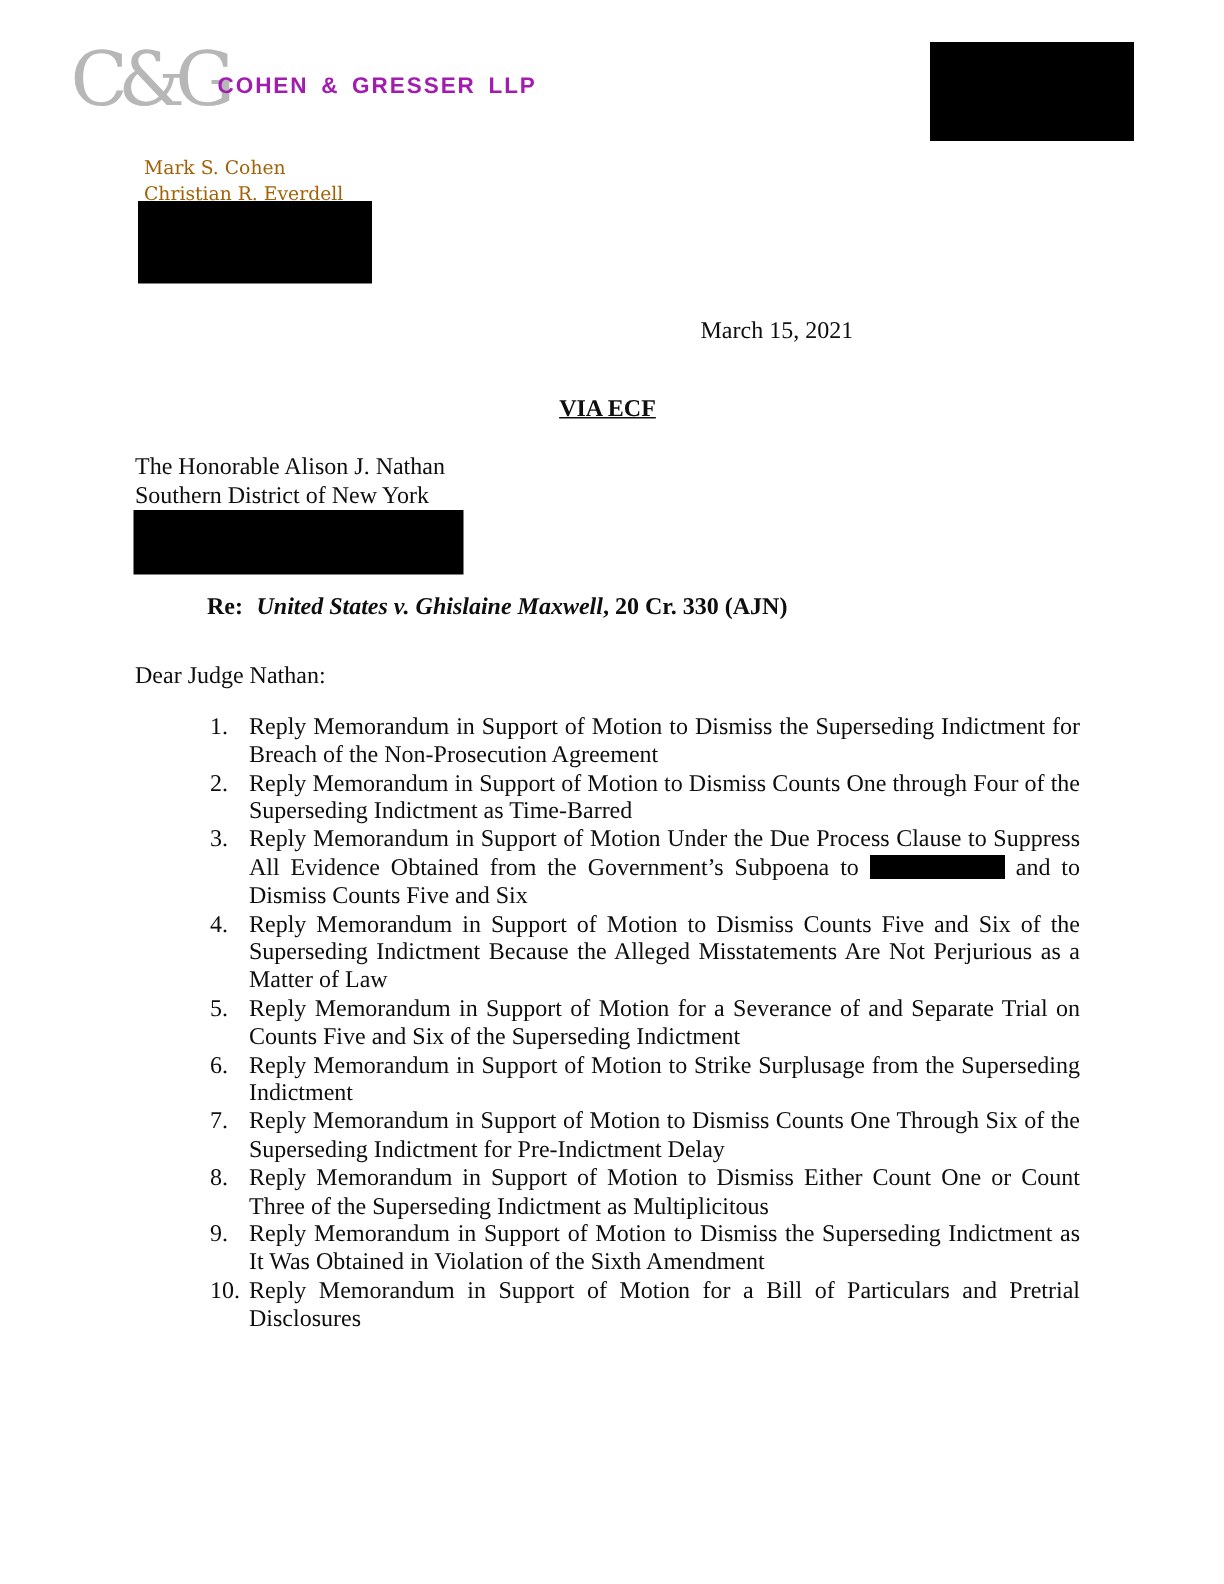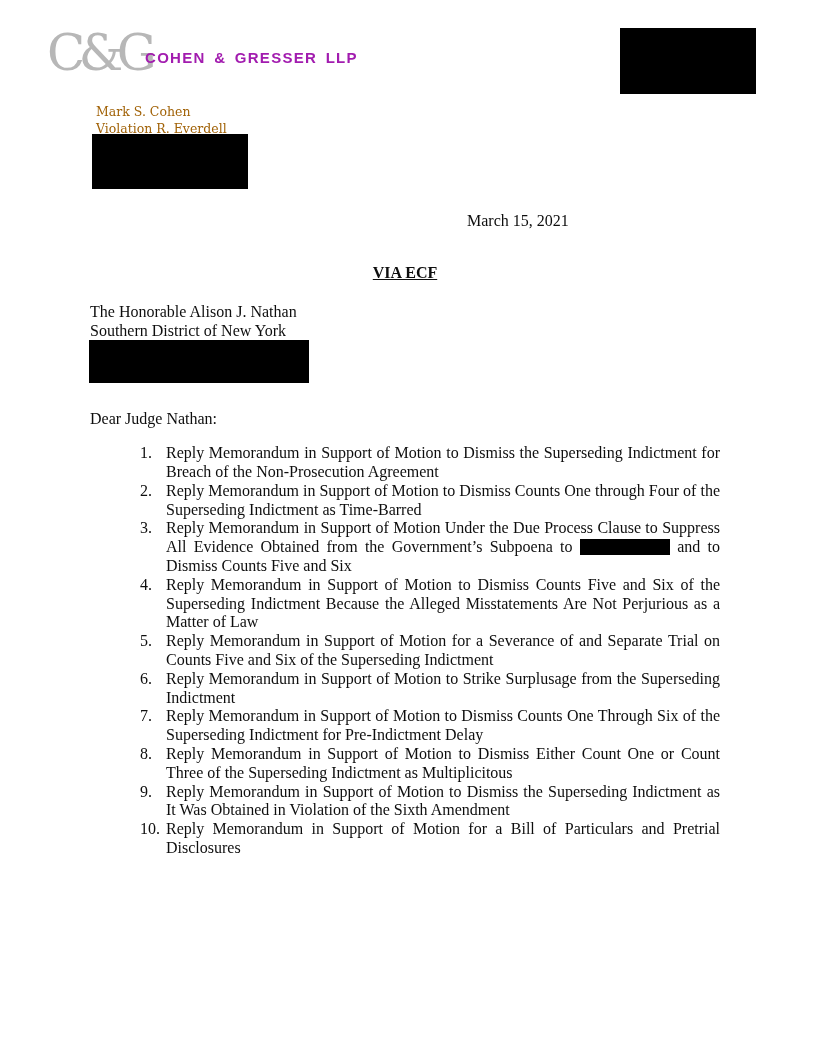--- a/index.html
+++ b/index.html
@@ -123,35 +123,38 @@
 <body>
 
 <div class="page">
 
   <div class="logo">C&amp;G</div>
   <div class="firm-name">COHEN &amp; GRESSER LLP</div>
   <div class="redaction redaction-top-right"></div>
 
   <div class="attorneys">
     <div>Mark S. Cohen</div>
-    <div>Violation R. Everdell</div>
+    <div>Christian R. Everdell</div>
   </div>
   <div class="redaction redaction-letterhead"></div>
 
   <div class="date-line">March 15, 2021</div>
 
   <div class="letter-body">
     <div class="via-line">VIA ECF</div>
 
     <div class="recipient">
       <div>The Honorable Alison J. Nathan</div>
       <div>Southern District of New York</div>
       <div class="redaction redaction-recipient"></div>
     </div>
 
+    <div class="re-line">
+      <span class="re-label">Re:</span><span class="re-case">United States v. Ghislaine Maxwell</span><span>, 20 Cr. 330 (AJN)</span>
+    </div>
 
     <div class="salutation">Dear Judge Nathan:</div>
 
 
     <ol class="filing-list">
         <li><span class="num">1.</span>Reply Memorandum in Support of Motion to Dismiss the Superseding Indictment for Breach of the Non-Prosecution Agreement</li>
         <li><span class="num">2.</span>Reply Memorandum in Support of Motion to Dismiss Counts One through Four of the Superseding Indictment as Time-Barred</li>
         <li><span class="num">3.</span>Reply Memorandum in Support of Motion Under the Due Process Clause to Suppress All Evidence Obtained from the Government’s Subpoena to <span class="inline-redaction"></span> and to Dismiss Counts Five and Six</li>
         <li><span class="num">4.</span>Reply Memorandum in Support of Motion to Dismiss Counts Five and Six of the Superseding Indictment Because the Alleged Misstatements Are Not Perjurious as a Matter of Law</li>
         <li><span class="num">5.</span>Reply Memorandum in Support of Motion for a Severance of and Separate Trial on Counts Five and Six of the Superseding Indictment</li>

